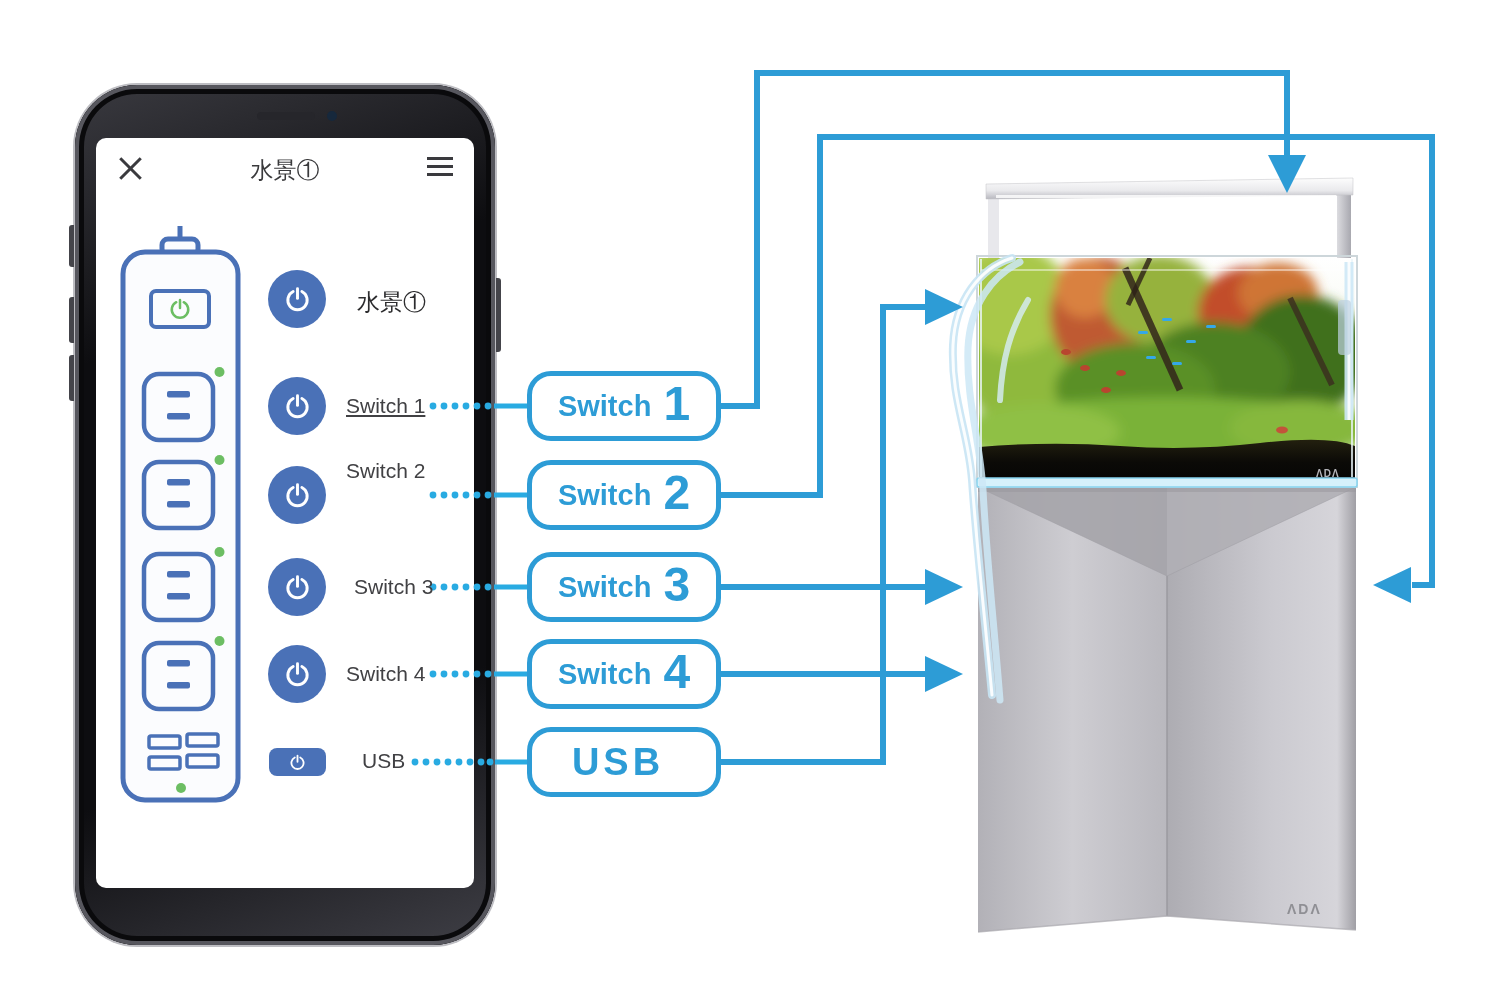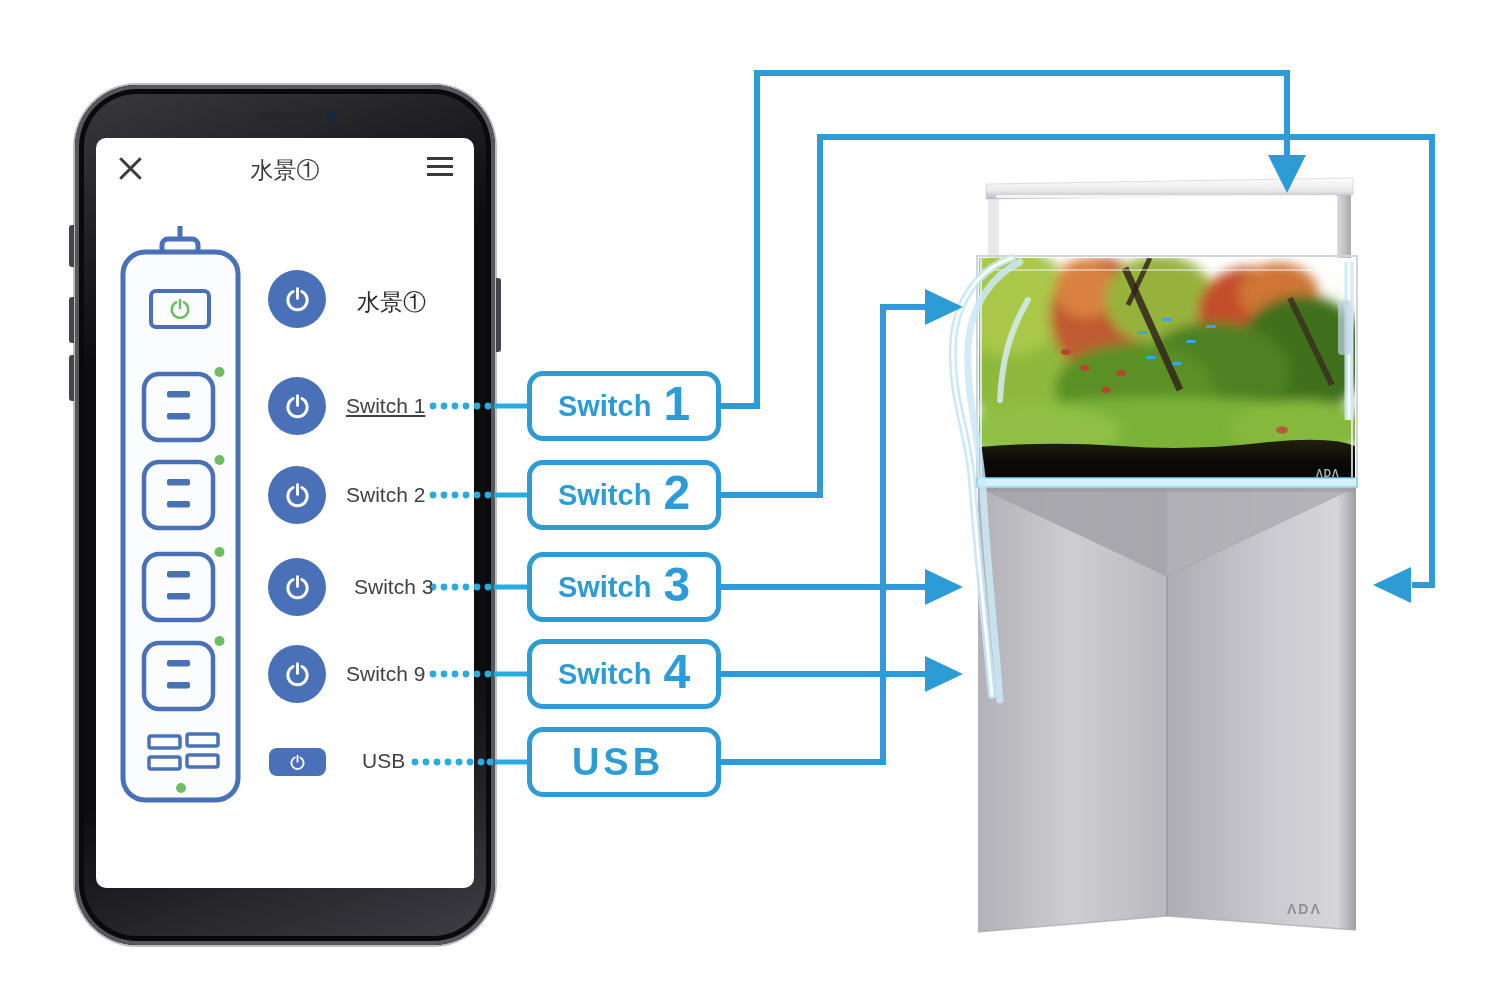--- a/index.html
+++ b/index.html
@@ -30,21 +30,21 @@
   .pwr{position:absolute;left:268px;width:58px;height:58px;border-radius:50%;border:none;
        background:var(--app-blue);display:flex;align-items:center;justify-content:center;color:#fff;z-index:3;padding:0;cursor:pointer;}
   .pwr svg{width:27px;height:27px;}
   .pwr.pill{left:269px;width:57px;height:28px;border-radius:8px;}
   .pwr.pill svg{width:17px;height:17px;}
   .rowlbl{position:absolute;font-size:21px;color:#414144;z-index:3;white-space:nowrap;}
   .rowlbl.big{font-size:23px;color:#2c2c2e;}
 
   
   .cbox{position:absolute;left:527px;width:194px;height:70px;box-sizing:border-box;background:#fff;
-        border:5px solid var(--line-cyan);border-radius:16px;display:flex;align-items:center;justify-content:center;
+        border:5px solid var(--line-cyan);border-radius:24px;display:flex;align-items:center;justify-content:center;
         gap:12px;z-index:3;}
   .cbox .w{font-size:29px;font-weight:bold;color:var(--line-cyan);}
   .cbox .n{font-size:48px;font-weight:bold;color:var(--line-cyan);line-height:1;margin-top:-4px;}
   .cbox.usb .w{font-size:38px;letter-spacing:4px;}
 
   
   svg.overlay{position:absolute;left:0;top:0;z-index:2;pointer-events:none;}
   .str{stroke:var(--app-blue);fill:#fbfcfe;}
   .slot{fill:var(--app-blue);}
   .led{fill:var(--led-green);}
@@ -321,35 +321,35 @@
         <use href="#pwr"></use>
       </svg>
   </button>
   <span class="rowlbl" style="left:346px;top:394px;text-decoration:underline;">Switch 1</span>
 
   <button class="pwr" style="top:466px;">
     <svg viewBox="0 0 24 24">
         <use href="#pwr"></use>
       </svg>
   </button>
-  <span class="rowlbl" style="left:346px;top:483px;">Switch 2</span>
+  <span class="rowlbl" style="left:346px;top:459px;">Switch 2</span>
 
   <button class="pwr" style="top:558px;">
     <svg viewBox="0 0 24 24">
         <use href="#pwr"></use>
       </svg>
   </button>
   <span class="rowlbl" style="left:346px;top:575px;margin-left:8px;">Switch 3</span>
 
   <button class="pwr" style="top:645px;">
     <svg viewBox="0 0 24 24">
         <use href="#pwr"></use>
       </svg>
   </button>
-  <span class="rowlbl" style="left:346px;top:662px;">Switch 9</span>
+  <span class="rowlbl" style="left:346px;top:662px;">Switch 4</span>
 
   <button class="pwr pill" style="top:748px;">
     <svg viewBox="0 0 24 24">
         <use href="#pwr"></use>
       </svg>
   </button>
   <span class="rowlbl" style="left:362px;top:749px;">USB</span>
 
   <div class="cbox" style="top:371px;">
     <span class="w">Switch</span>

